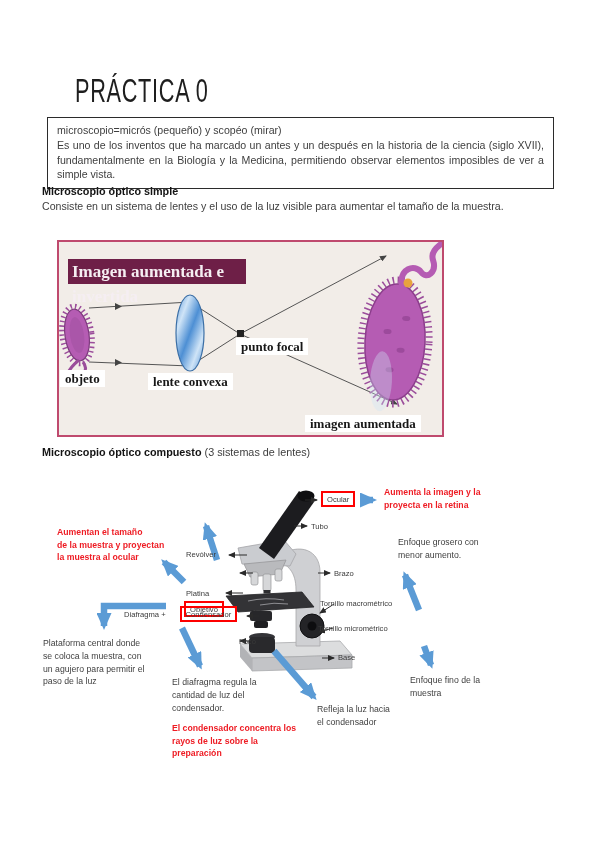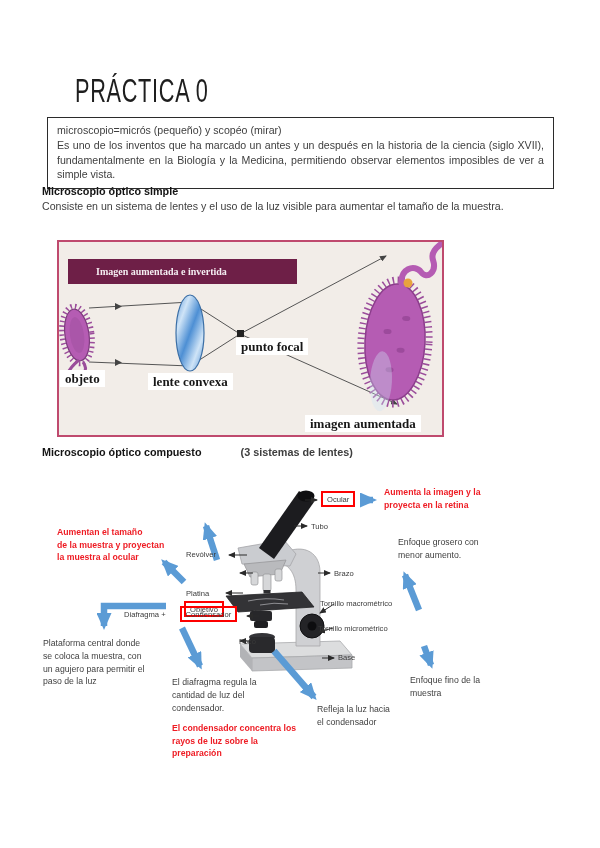--- a/index.html
+++ b/index.html
@@ -19,33 +19,33 @@
 
   .h-bold{font-weight:700;color:#141414;font-size:10.8px;}
   .h-simple{left:42px;top:185px;}
   .p-simple{left:42px;top:199px;width:517px;text-align:justify;
     font-size:10.6px;line-height:14.8px;}
 
   
   .figure1{left:57px;top:240px;width:387px;height:197px;background:#f2ede8;
     border:2px solid #bf4a6e;box-sizing:border-box;}
   .fig1-svg{position:absolute;left:0;top:0;}
-  .banner{left:9px;top:17px;width:229px;height:25px;background:#6e1f47;
+  .banner{left:9px;top:17px;width:178px;height:25px;background:#6e1f47;
     color:#f5eef2;font-family:"Liberation Serif",serif;font-weight:700;
-    font-size:10px;line-height:25px;padding-left:28px;box-sizing:border-box;}
+    font-size:17px;line-height:25px;padding-left:4px;box-sizing:border-box;}
   .fig-label{background:#ffffff;font-family:"Liberation Serif",serif;font-weight:700;
     font-size:13px;color:#171717;padding:1px 5px;white-space:nowrap;line-height:15px;text-align:center;}
   .lab-objeto{left:1px;top:128px;}
   .lab-lente{left:89px;top:131px;}
   .lab-punto{left:177px;top:96px;}
   .lab-imagen{left:246px;top:173px;}
 
   
   .h-compuesto{left:42px;top:446px;font-size:10.8px;}
-  .h-compuesto .norm{font-weight:700;color:#3e3e3e;padding-left:36px;}
+  .h-compuesto .norm{font-weight:400;color:#3e3e3e;}
 
   
   .diagram{left:0;top:460px;width:600px;height:340px;}
   .diagram-svg{position:absolute;left:0;top:0;}
 
   .note{position:absolute;font-size:8.7px;line-height:12.8px;color:#3f3f3f;
     white-space:pre-line;}
   .rednote{position:absolute;font-size:8.7px;line-height:12.6px;color:#ee1c24;
     font-weight:700;white-space:pre-line;}
   .plabel{position:absolute;font-size:7.6px;color:#3a3a3a;white-space:nowrap;

